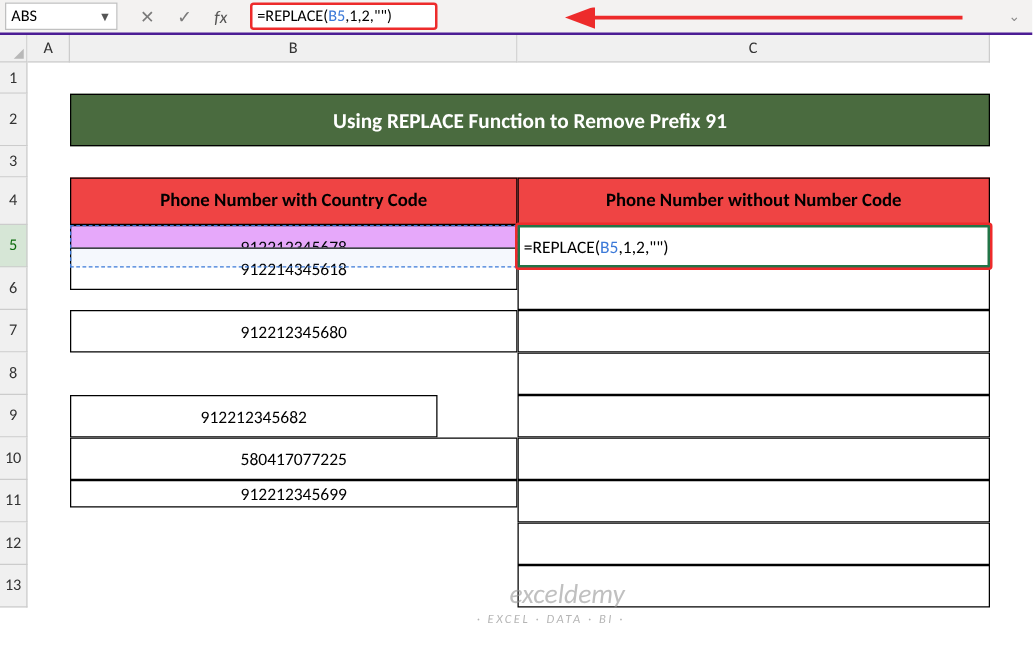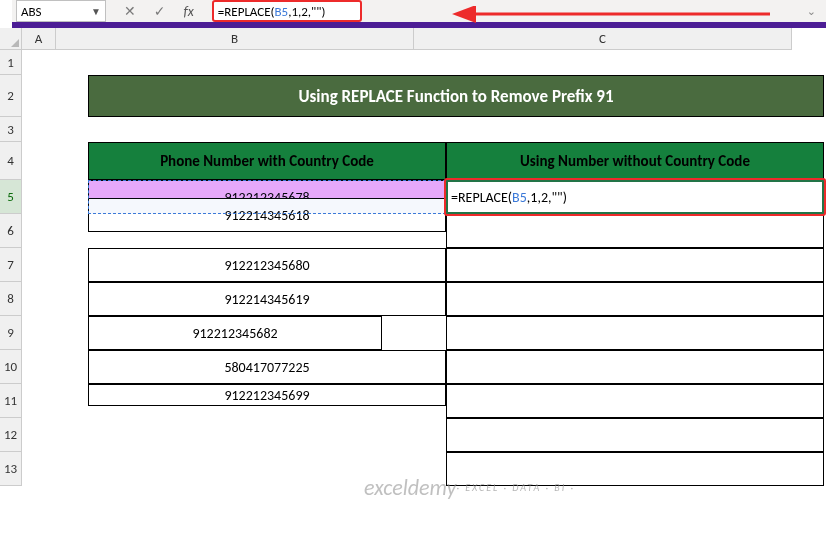--- a/index.html
+++ b/index.html
@@ -10,23 +10,22 @@
       width: 826px;
       height: 535px;
       overflow: hidden;
       position: relative;
     }
     .formula-bar {
       display: flex;
       align-items: center;
       height: 28px;
       background: #f3f2f1;
-      border-bottom: 6px solid #4c1d95;
+      border-bottom: 2px solid #4c1d95;
       padding: 0 4px;
-      margin-left: 12px;
     }
     .name-box {
       width: 90px;
       height: 22px;
       background: #fff;
       border: 1px solid #c0c0c0;
       display: flex;
       align-items: center;
       justify-content: space-between;
       padding: 0 4px;
@@ -107,34 +106,33 @@
       justify-content: center;
       font-size: 13px;
       color: #333;
     }
     .row-h.active {
       background: #d6e6d6;
       color: #0d6c0d;
     }
     .cells {
       position: relative;
-      margin-left: 32px;
     }
     .header-green {
       background: #4a6b3f;
       color: #fff;
       font-weight: bold;
       font-size: 17px;
       display: flex;
       align-items: center;
       justify-content: center;
       border: 1px solid #000;
     }
     .tbl-head {
-      background: #15803d;
+      background: #ef4444;
       font-weight: bold;
       font-size: 15px;
       display: flex;
       align-items: center;
       justify-content: center;
       border: 1px solid #000;
     }
     .tbl-cell {
       display: flex;
       align-items: center;
@@ -164,21 +162,22 @@
     .blue-text { color: #3b79d8; }
     .watermark {
       position: absolute;
       left: 50%;
       transform: translateX(-36%);
       bottom: 34px;
       font-size: 22px;
       color: rgba(150,150,150,0.6);
       font-style: italic;
       display: flex;
-      align-items: center;
+      flex-direction: column;
+      align-items: flex-end;
       z-index: 5;
     }
     .watermark .wm-line1 { font-size: 22px; }
     .watermark .wm-line2 { font-size: 10px; letter-spacing: 2px; color: rgba(150,150,150,0.7); }
     .annotation-arrow {
       position: absolute;
       pointer-events: none;
     }
   </style>
 </head>
@@ -234,34 +233,31 @@
     <div class="cells" style="flex:1;position:relative">
 
       <div class="header-green" style="position:absolute;left:34px;top:25px;width:736px;height:42px">
         <span>Using REPLACE Function to Remove Prefix 91</span>
       </div>
 
       <div class="tbl-head" style="position:absolute;left:34px;top:92px;width:358px;height:38px">
         <span>Phone Number with Country Code</span>
       </div>
       <div class="tbl-head" style="position:absolute;left:392px;top:92px;width:378px;height:38px">
-        <span>Using Number without Country Code</span>
+        <span>Phone Number without Number Code</span>
       </div>
 
       <div class="tbl-cell" style="position:absolute;left:34px;top:130px;width:358px;height:34px;background:#f0abfc">
           <span>912212345678</span>
         </div>
       <div class="tbl-cell" style="position:absolute;left:34px;top:148px;width:358px;height:34px">
           <span>912214345618</span>
         </div>
       <div class="tbl-cell" style="position:absolute;left:34px;top:198px;width:358px;height:34px">
           <span>912212345680</span>
-        </div>
-      <div class="tbl-cell" style="position:absolute;left:34px;top:232px;width:358px;height:34px">
-          <span>912214345619</span>
         </div>
       <div class="tbl-cell" style="position:absolute;left:34px;top:266px;width:294px;height:34px">
           <span>912212345682</span>
         </div>
       <div class="tbl-cell" style="position:absolute;left:34px;top:300px;width:358px;height:34px">
           <span>580417077225</span>
         </div>
       <div class="tbl-cell" style="position:absolute;left:34px;top:334px;width:358px;height:22px">
           <span>912212345699</span>
         </div>

